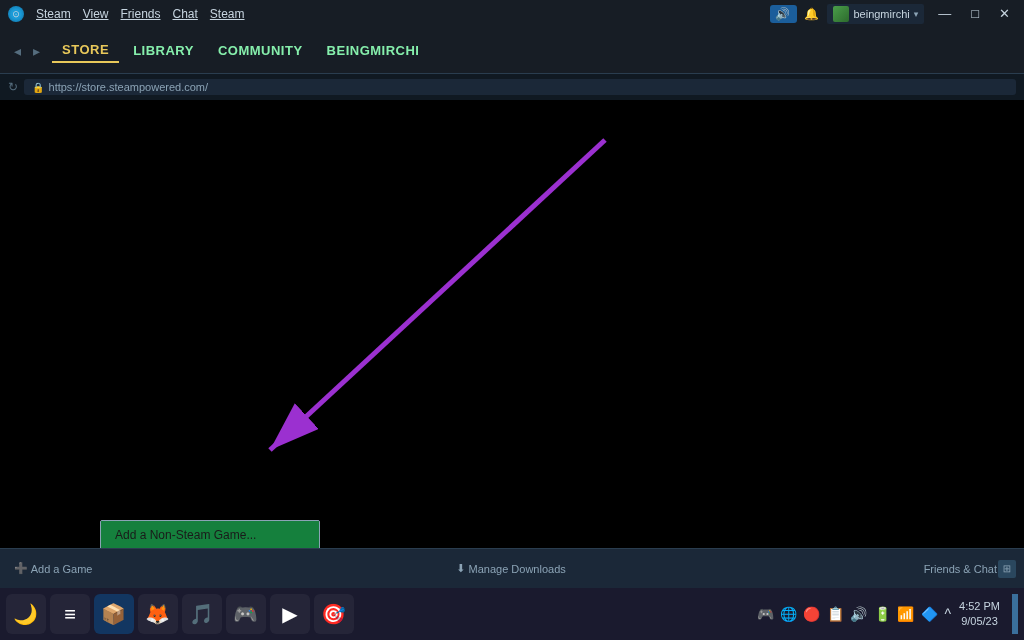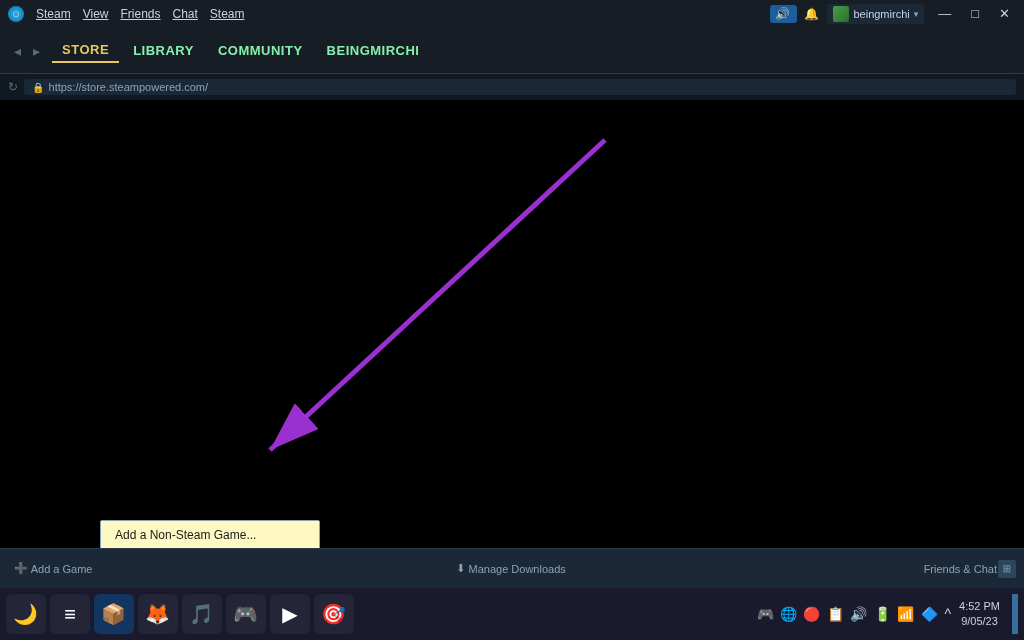--- a/index.html
+++ b/index.html
@@ -190,21 +190,21 @@
       box-shadow: 2px 2px 8px rgba(0,0,0,0.5);
       z-index: 100;
     }
     .ctx-item {
       padding: 7px 14px;
       font-size: 12px;
       color: #1a1a1a;
       cursor: pointer;
       background: #c8d7e0;
     }
-    .ctx-item.active-item { background: #fef9c3; }
+    .ctx-item.active-item { background: #15803d; }
 
     
     #win-taskbar {
       position: absolute;
       bottom: 0;
       left: 0;
       width: 100%;
       height: 52px;
       background: #1a1a2e;
       display: flex;

